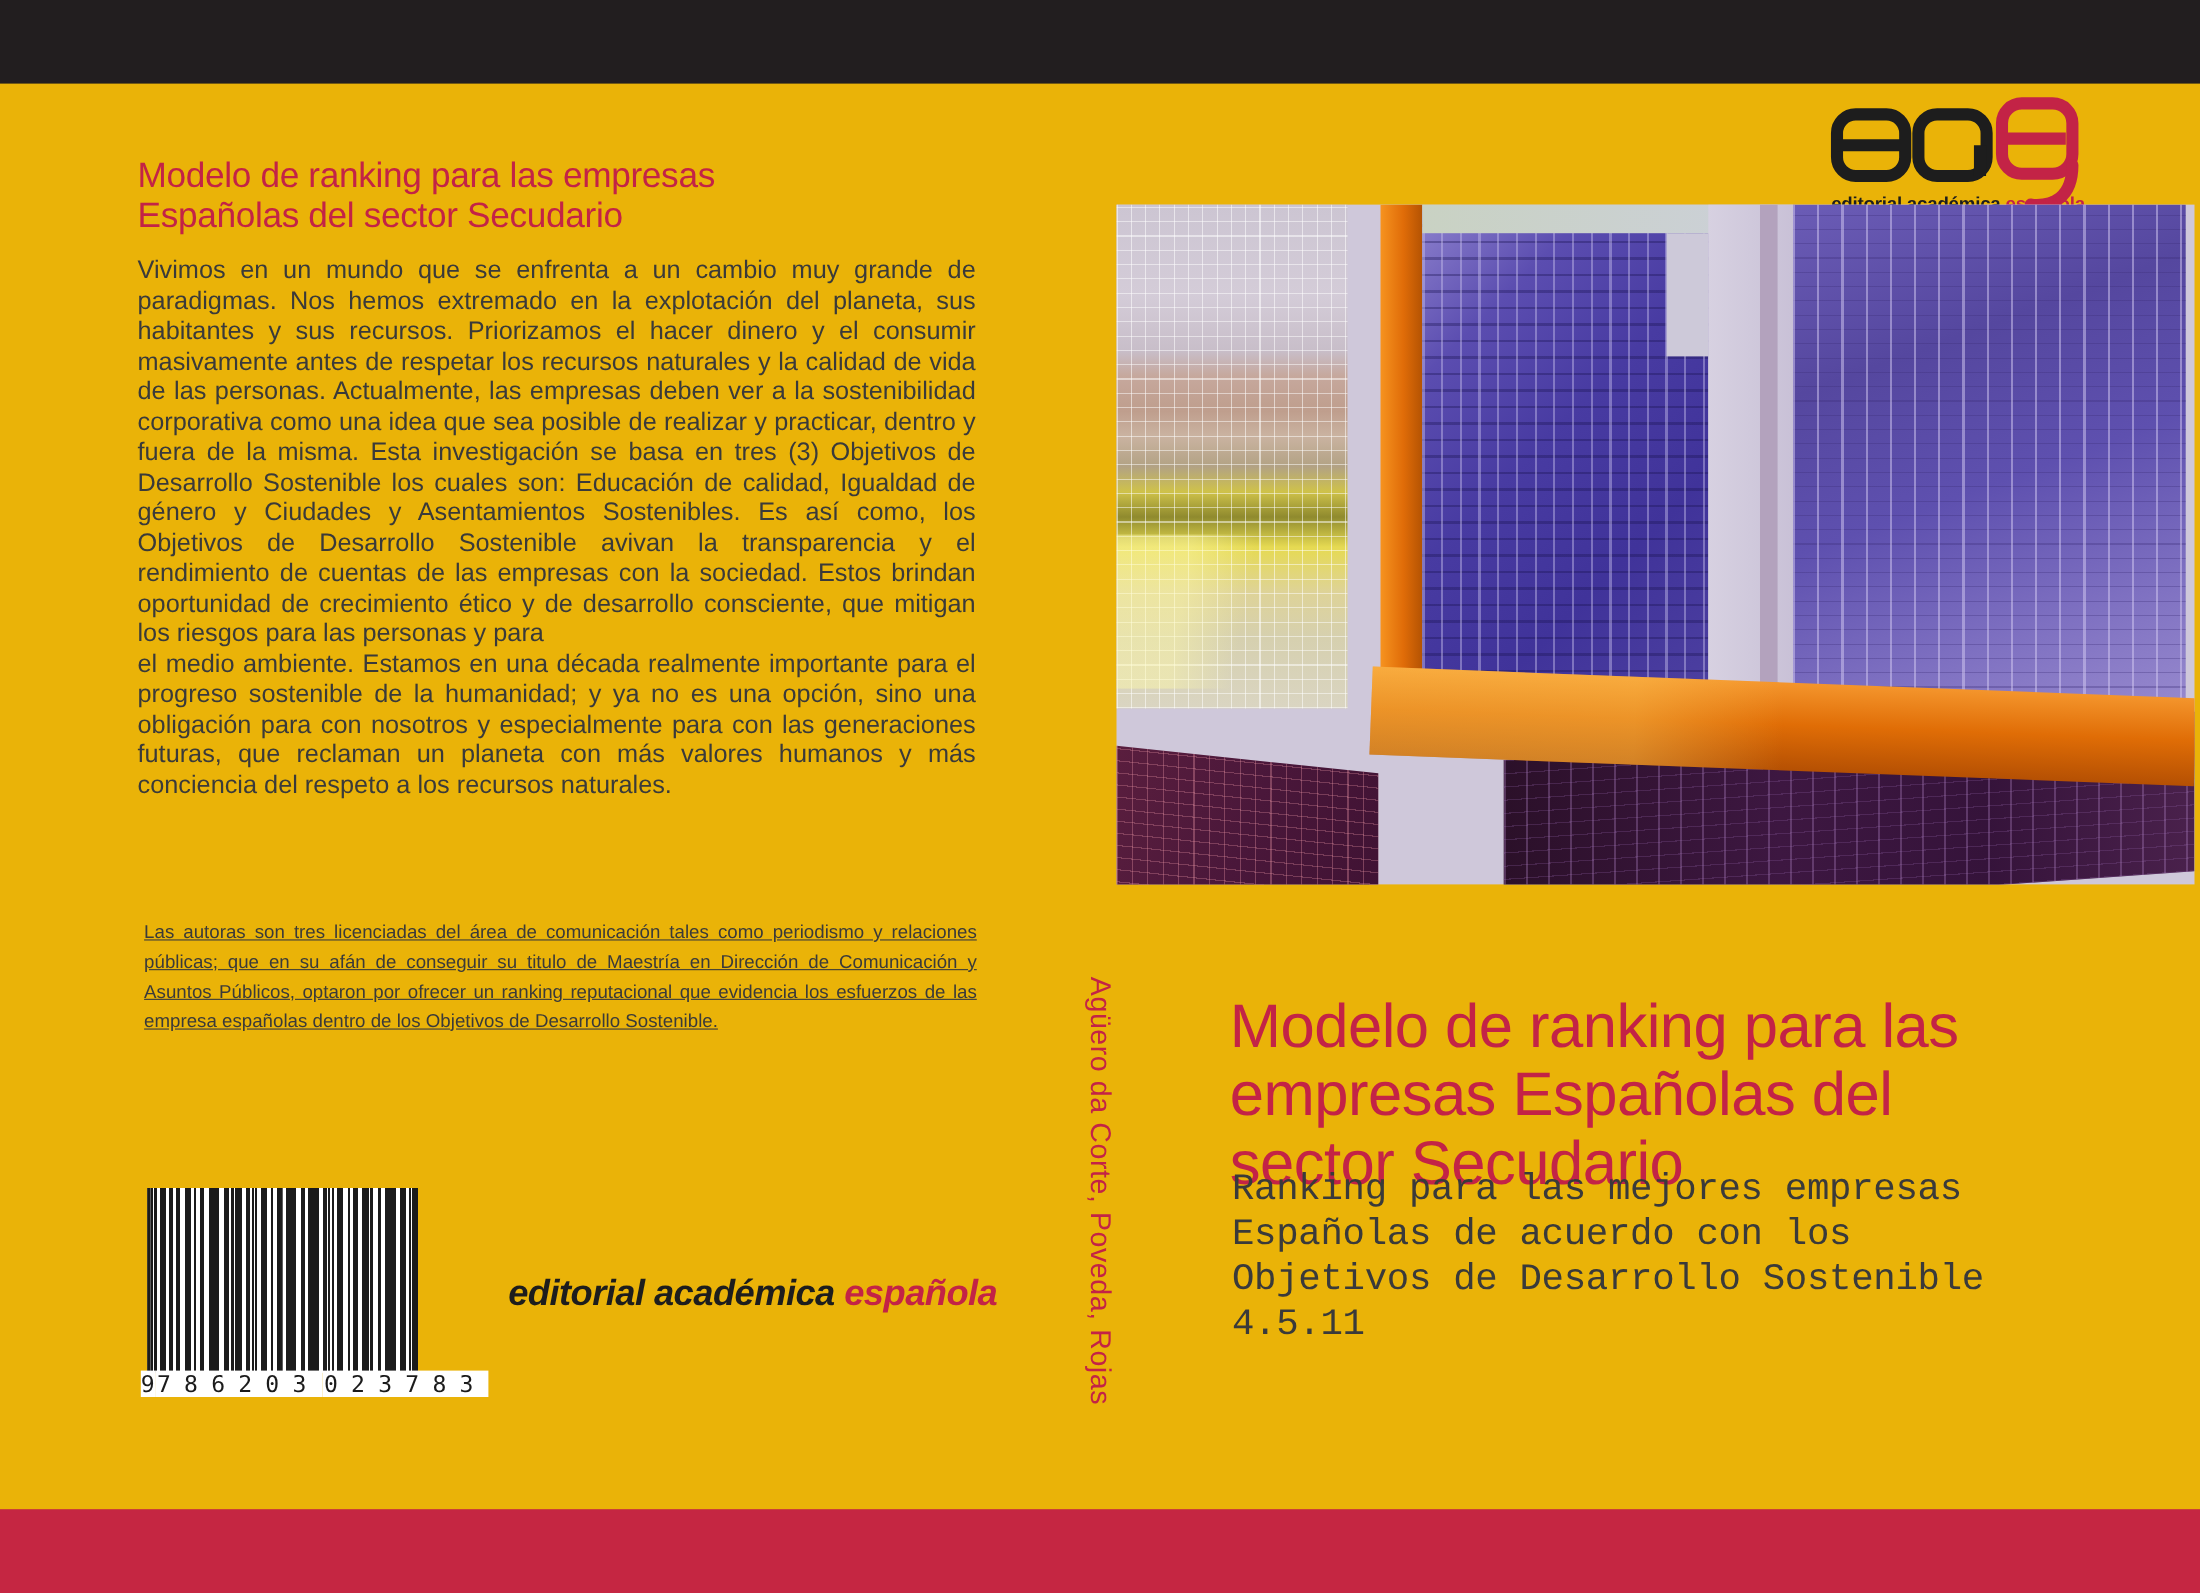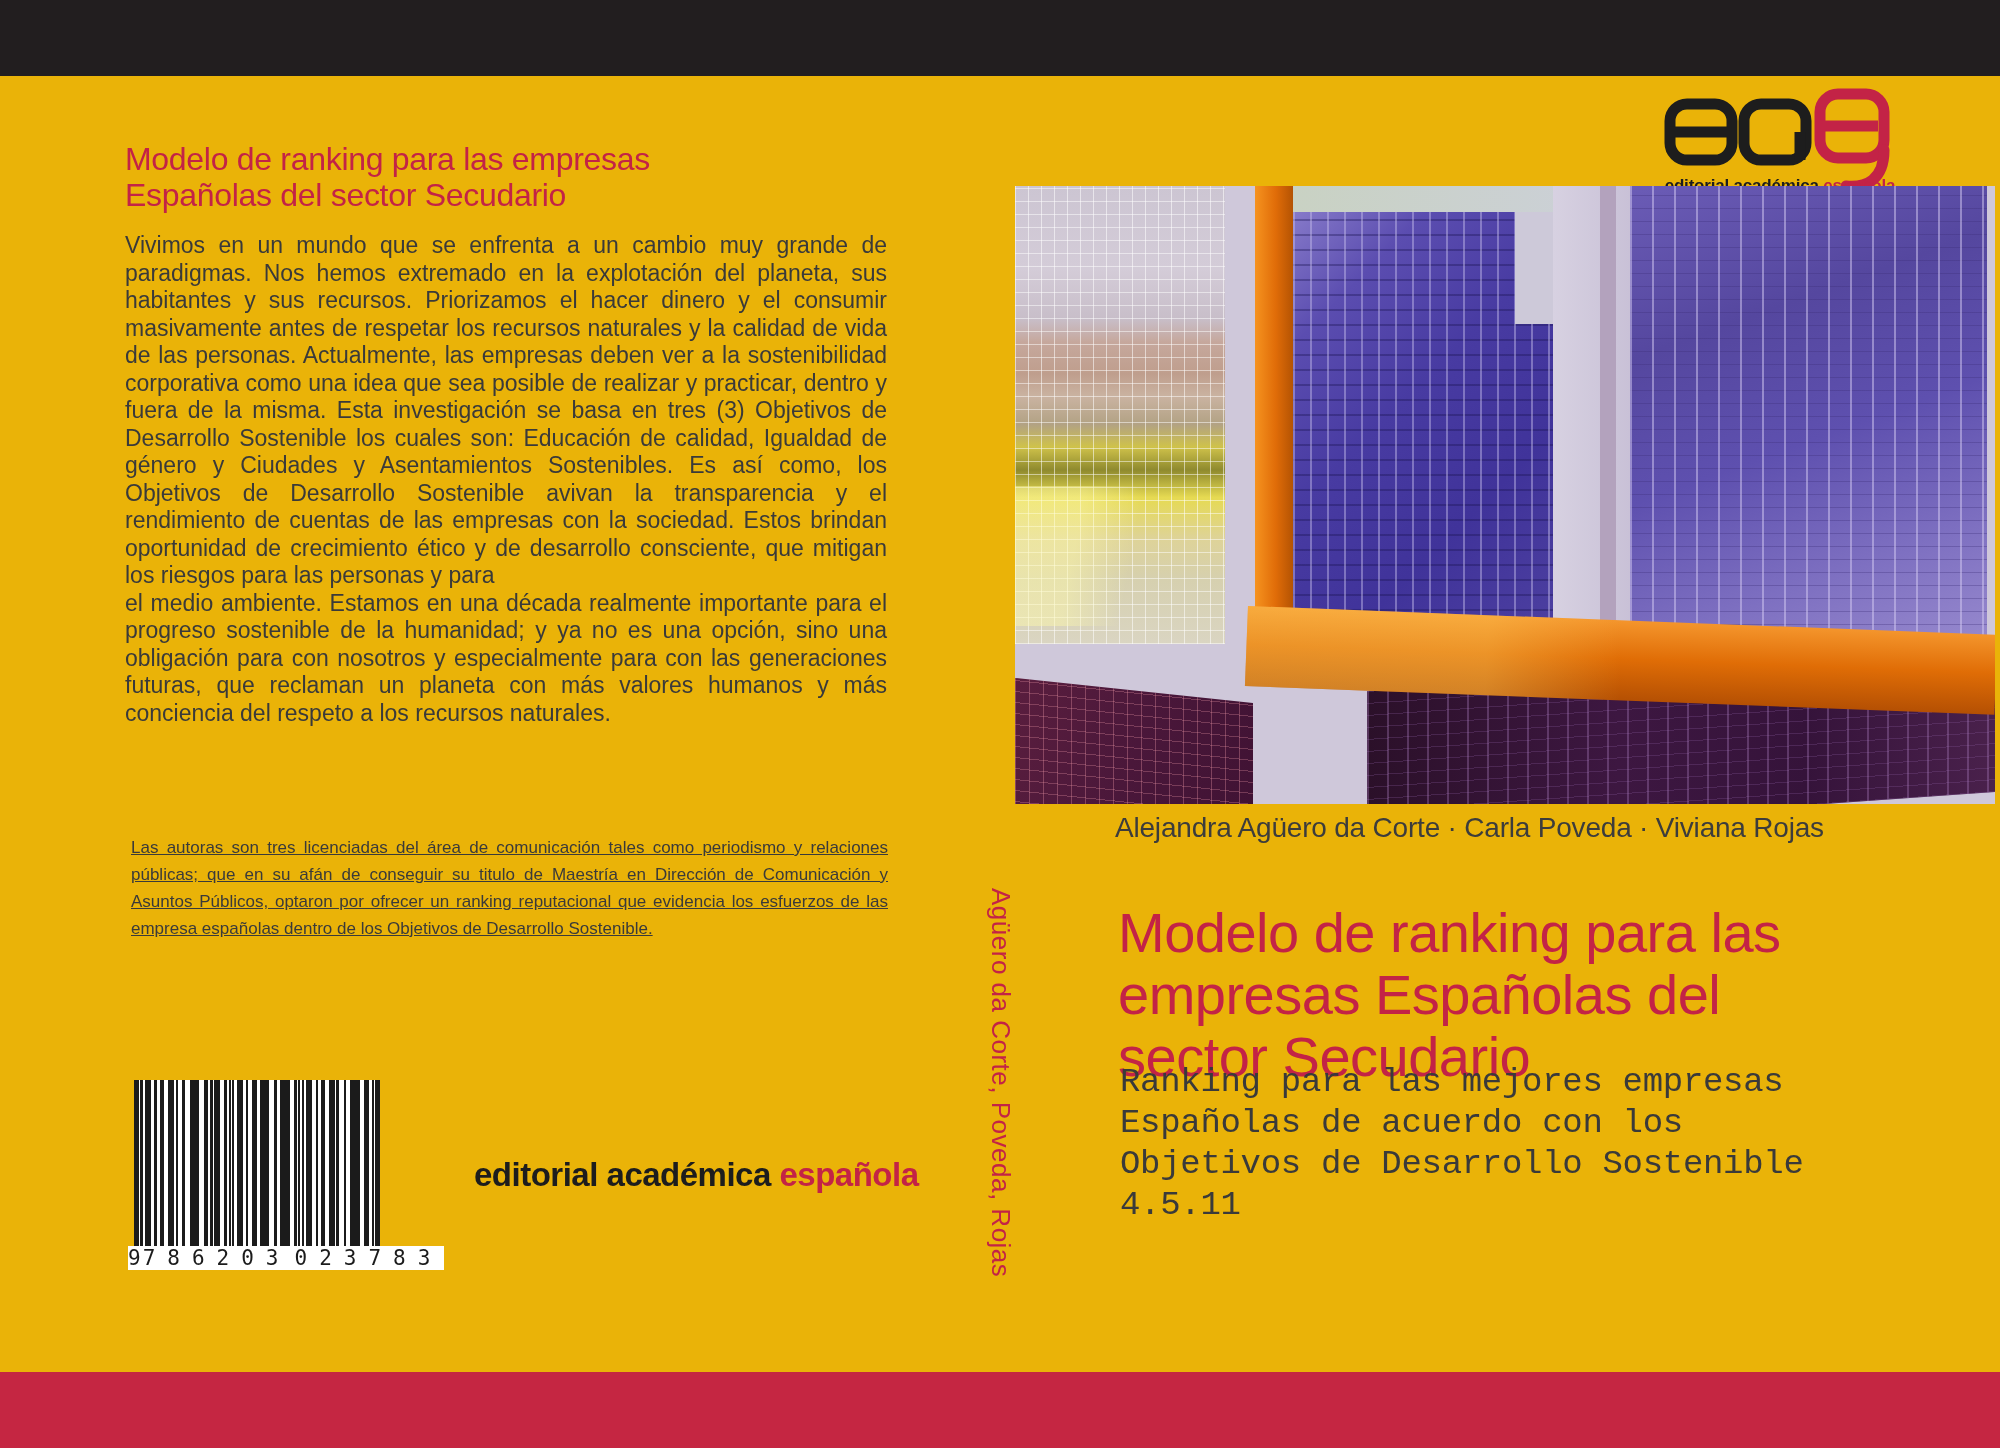--- a/index.html
+++ b/index.html
@@ -37,22 +37,22 @@
   .barcode .guard{position:absolute;top:0;width:3px;height:186px;background:#1b1b1b;}
   .barcode .g1{left:6px;} .barcode .g2{left:126px;} .barcode .g3{left:249px;}
   .barcode .digits{
     position:absolute;left:0;top:166px;width:258px;display:flex;align-items:flex-start;
     font-family:"DejaVu Sans Mono",monospace;font-size:21px;color:#1b1b1b;background:transparent;
   }
   .barcode .digits .lead{width:16px;background:#fff;}
   .barcode .digits .grp{letter-spacing:12px;background:#fff;padding:0 2px;margin-left:0;}
 
   .bc-publisher{
-    position:absolute;left:474px;top:1156px;
-    font-size:33px;font-weight:700;letter-spacing:-0.5px;color:#1d1d1d;white-space:nowrap;
+    position:absolute;left:462px;top:1156px;
+    font-size:33px;font-weight:700;letter-spacing:-0.5px;color:#1d1d1d;white-space:nowrap;font-style:italic;
   }
   .red-word{color:#c32346;}
 
   
   .spine-authors{
     position:absolute;left:1016px;top:888px;transform:rotate(90deg);transform-origin:0 0;
     font-size:26px;color:#c32346;white-space:nowrap;letter-spacing:0.5px;
   }
 
   
@@ -201,17 +201,16 @@
     <div class="light-notch"></div>
     <div class="gap-light"></div>
     <div class="gap-stripe"></div>
     <div class="panel-right"></div>
     <div class="dark-left"></div>
     <div class="dark-step"></div>
     <div class="dark-mid"></div>
     <div class="orange-band"></div>
   </div>
 
-  <div class="fc-authors">Alejandra Agüero da Corte · Carla Poveda · Viviana Rojas</div>
   <h2 class="fc-title">Modelo de ranking para las empresas Españolas del sector Secudario</h2>
   <div class="fc-subtitle">Ranking para las mejores empresas Españolas de acuerdo con los Objetivos de Desarrollo Sostenible 4.5.11</div>
 
 </div>
 
 </body></html>

